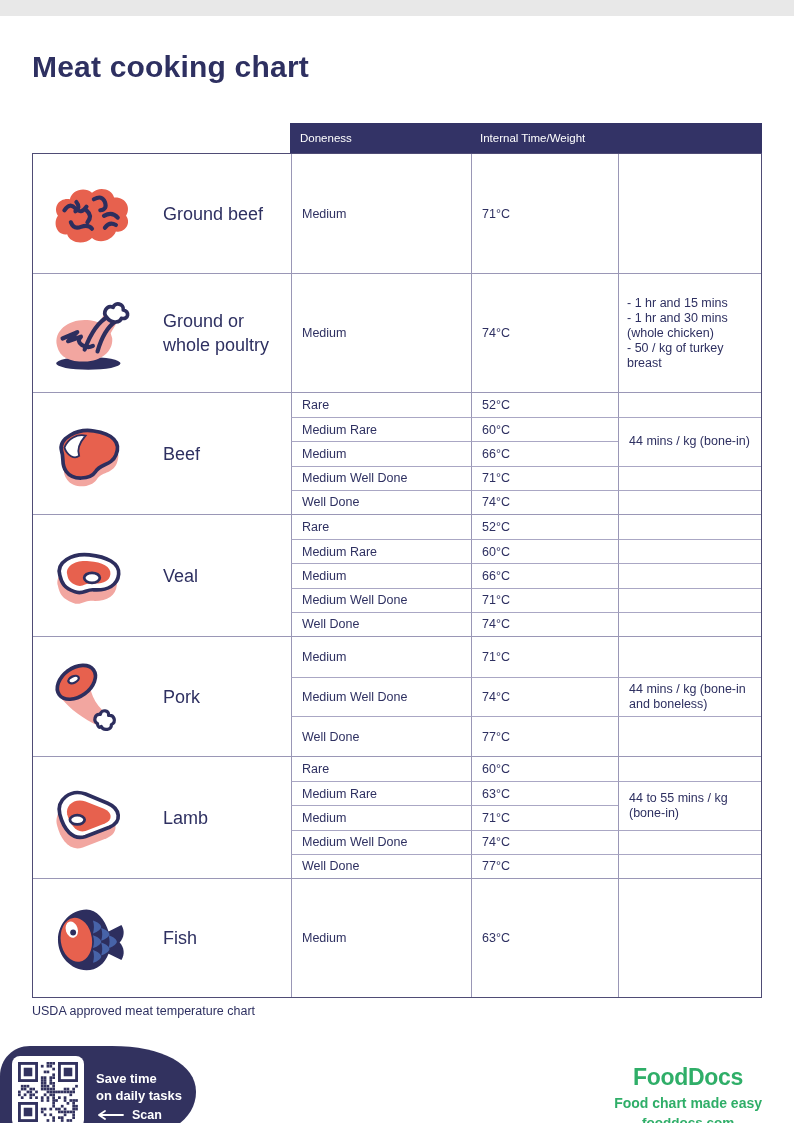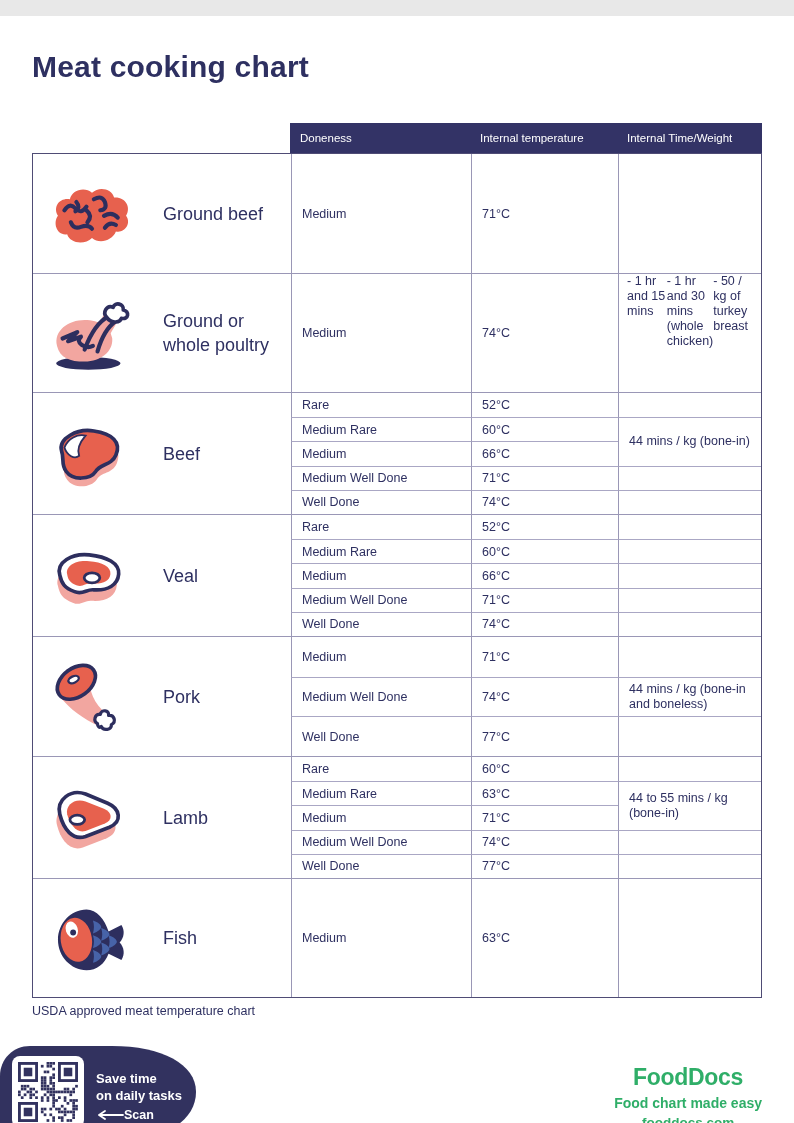--- a/index.html
+++ b/index.html
@@ -25,47 +25,46 @@
   .rows5{grid-template-rows:repeat(5,1fr)}
   .h119{height:119px}.h120{height:120px}.h122{height:122px}
   .meat{grid-column:1;grid-row:1/-1;display:flex;align-items:center;padding-left:12px;gap:24px}
   .ic{width:94px;display:flex;justify-content:center;flex:0 0 94px}
   .mname{font-size:18px;color:var(--navy);max-width:112px;line-height:24px;font-weight:500}
   .c{display:flex;align-items:center;padding-left:10px;padding-right:6px;font-size:12.5px;color:var(--navy);
      border-left:1px solid var(--l1);border-top:1px solid var(--l2);min-height:0}
   .don{grid-column:2}.tmp{grid-column:3}.rst{grid-column:4}
   .gr1{grid-row:1;border-top:none}.gr2{grid-row:2}.gr3{grid-row:3}.gr4{grid-row:4}.gr5{grid-row:5}
   .wrap{line-height:15px}
-  .rlines{flex-direction:row;align-items:flex-start;justify-content:center;line-height:15px;padding-left:8px;padding-right:8px}
+  .rlines{flex-direction:column;align-items:flex-start;justify-content:center;line-height:15px;padding-left:8px;padding-right:8px}
   .rlines div{width:100%}
   
   .note{position:absolute;left:32px;top:988px;font-size:12.5px;color:var(--navy)}
   
   .blob{position:absolute;left:0;top:1030px;width:196px;height:93px}
   .qrbox{position:absolute;left:12px;top:1040px;width:72px;height:72px;background:#fff;border-radius:8px;
          display:flex;align-items:center;justify-content:center}
   .promo-save{position:absolute;left:96px;top:1054px;color:#fff;font-size:13px;font-weight:700;line-height:17px}
-  .promo-scan{position:absolute;left:96px;top:1092px;display:flex;align-items:center;color:#fff;
+  .promo-scan{position:absolute;left:96px;top:1092px;display:flex;align-items:center;gap:8px;color:#fff;
               font-size:12.5px;font-weight:700}
   
   .brand{position:absolute;right:32px;top:1048px;text-align:center;color:var(--green)}
   .logo{font-size:23px;font-weight:800;letter-spacing:-.3px;line-height:26px}
   .tagline{font-size:14px;font-weight:600;margin-top:5px}
   .site{font-size:13.5px;font-weight:700;margin-top:4px}
 </style>
 </head>
 <body>
 
 <div class="page">
 
   <h1 class="title">Meat cooking chart</h1>
 
   <div class="thead">
     <div class="th th-don">Doneness</div>
-    <div class="th th-tmp">Internal temperature</div>
     <div class="th th-rst">Internal Time/Weight</div>
   </div>
 
   <div class="tbody">
 
     <section class="sec rows1 h119">
       <div class="meat">
         <span class="ic">
           <svg width="92" height="76" viewBox="0 0 100 80">
             <path fill="#e7614e" d="M13,42 C7,32 15,22 26,24 C28,14 42,10 50,17 C58,9 72,13 74,22 C86,21 93,32 87,42 C93,50 86,61 76,59 C72,69 58,73 50,66 C42,74 26,72 23,62 C12,64 7,50 13,42 Z"></path>

